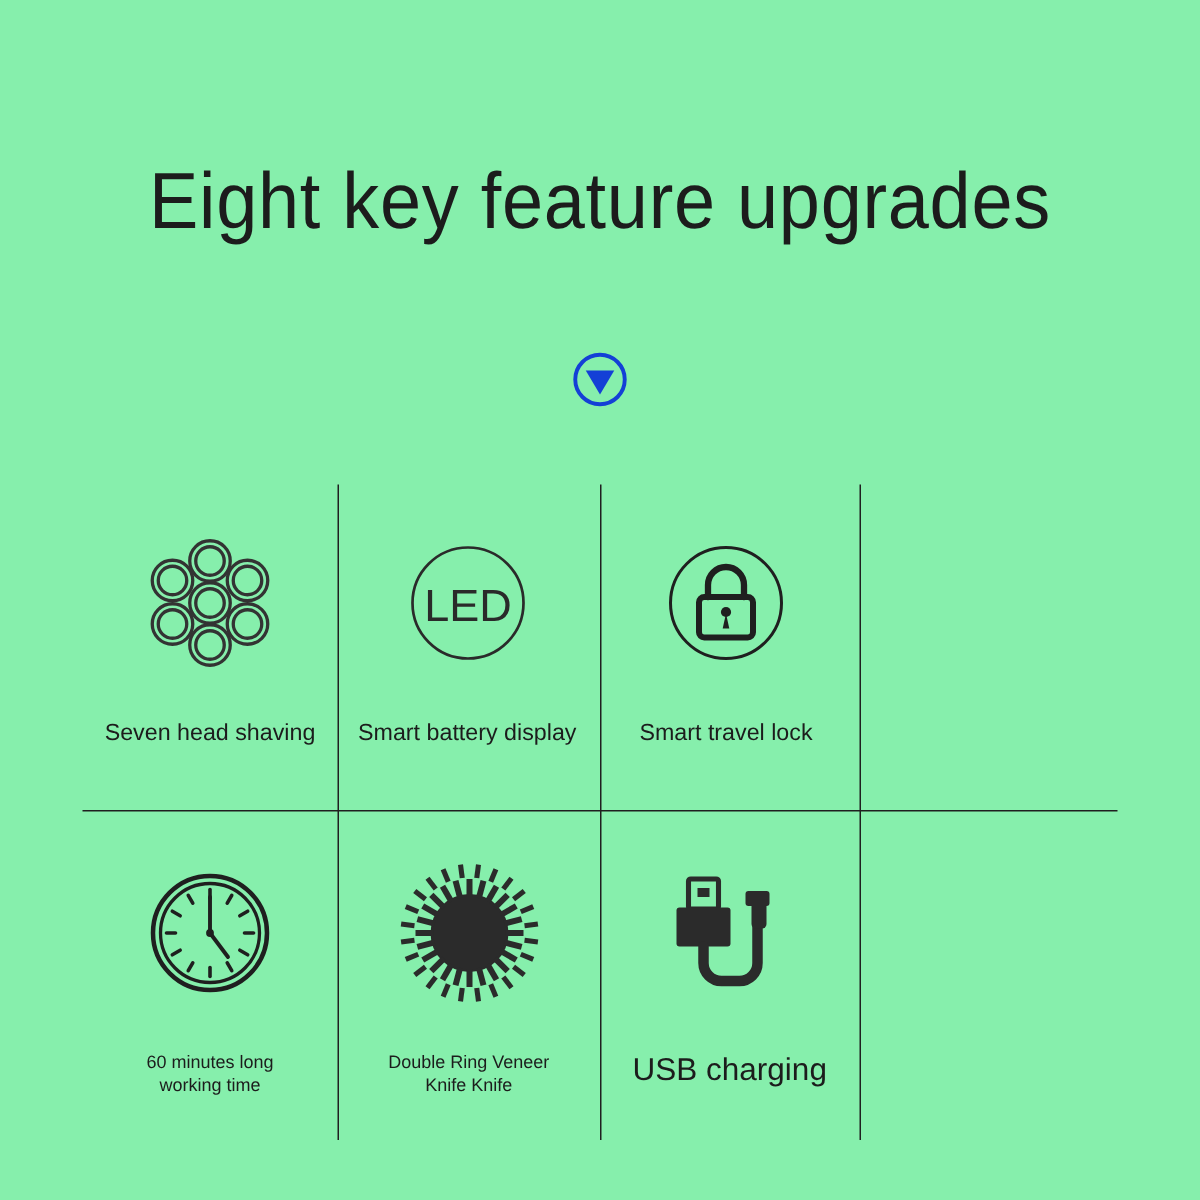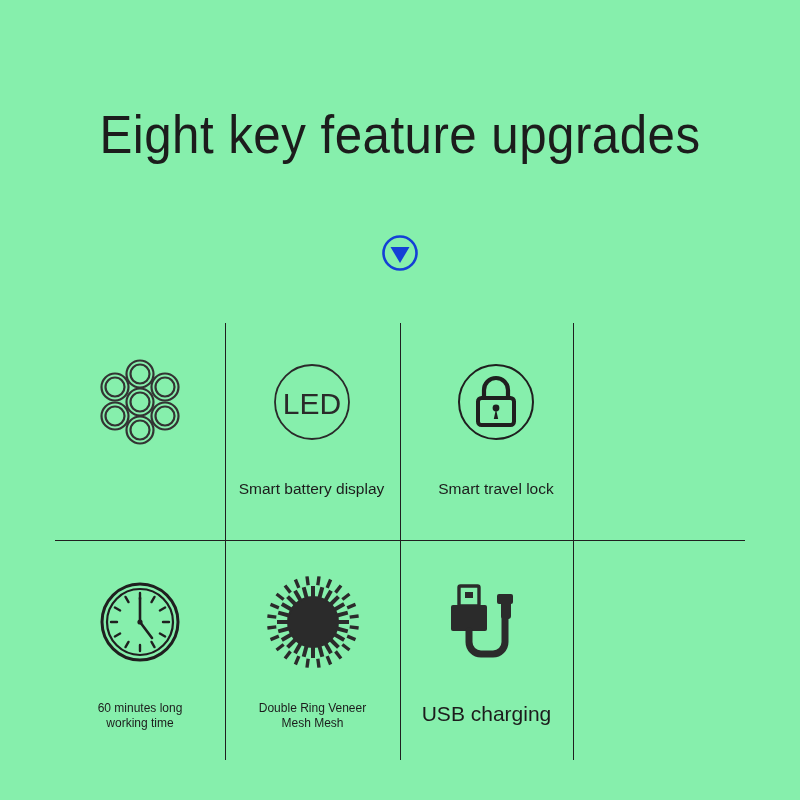--- a/index.html
+++ b/index.html
@@ -93,21 +93,21 @@
     flex: 0 0 auto;
     position: relative;
     display: flex;
     flex-direction: column;
     align-items: center;
     box-sizing: border-box;
   }
   .cell.c1 { width: 170px; }
   .cell.c2 { width: 175px; }
   .cell.c3 { width: 173px; }
-  .cell.c4 { width: 172px; margin-left: 12px; }
+  .cell.c4 { width: 172px; }
 
   .icon-wrap {
     height: 130px;
     display: flex;
     align-items: center;
     justify-content: center;
     width: 100%;
   }
   .row1 .icon-wrap { padding-top: 14px; }
   .row2 .icon-wrap { padding-top: 16px; }
@@ -178,20 +178,23 @@
               <circle cx="52" cy="78" r="13.5" stroke-width="2.2"></circle>
               <circle cx="52" cy="78" r="9.5" stroke-width="2.2"></circle>
 
               <circle cx="77" cy="64" r="13.5" stroke-width="2.2"></circle>
               <circle cx="77" cy="64" r="9.5" stroke-width="2.2"></circle>
 
               <circle cx="77" cy="35" r="13.5" stroke-width="2.2"></circle>
               <circle cx="77" cy="35" r="9.5" stroke-width="2.2"></circle>
             </g>
           </svg>
+        </div>
+        <div class="label">
+          <span>Seven head shaving</span>
         </div>
       </div>
 
 
       <div class="cell c3">
         <div class="icon-wrap">
           <svg width="100" height="100" viewBox="0 0 100 100">
             <circle cx="50" cy="50" r="37" fill="none" stroke="#2a2a2a" stroke-width="1.8"></circle>
             <text x="50" y="62" text-anchor="middle" font-family="Liberation Sans, sans-serif" font-size="30" font-weight="300" fill="#2a2a2a">LED</text>
           </svg>
@@ -308,21 +311,21 @@
                 <line x1="52" y1="15" x2="52" y2="6" transform="rotate(307.5 52 52)"></line>
                 <line x1="52" y1="15" x2="52" y2="6" transform="rotate(322.5 52 52)"></line>
                 <line x1="52" y1="15" x2="52" y2="6" transform="rotate(337.5 52 52)"></line>
                 <line x1="52" y1="15" x2="52" y2="6" transform="rotate(352.5 52 52)"></line>
               </g>
             </g>
           </svg>
         </div>
         <div class="label">
           <span>Double Ring Veneer</span>
-          <span class="l2">Mesh Mesh</span>
+          <span class="l2">Knife Knife</span>
         </div>
       </div>
 
       <div class="cell c3">
         <div class="icon-wrap">
           <svg width="104" height="100" viewBox="0 0 104 100">
 
             <rect x="24" y="14" width="20" height="20" rx="1.5" fill="none" stroke="#2b2b2b" stroke-width="3.4"></rect>
             <rect x="30" y="20" width="8" height="6" fill="#2b2b2b"></rect>
 

